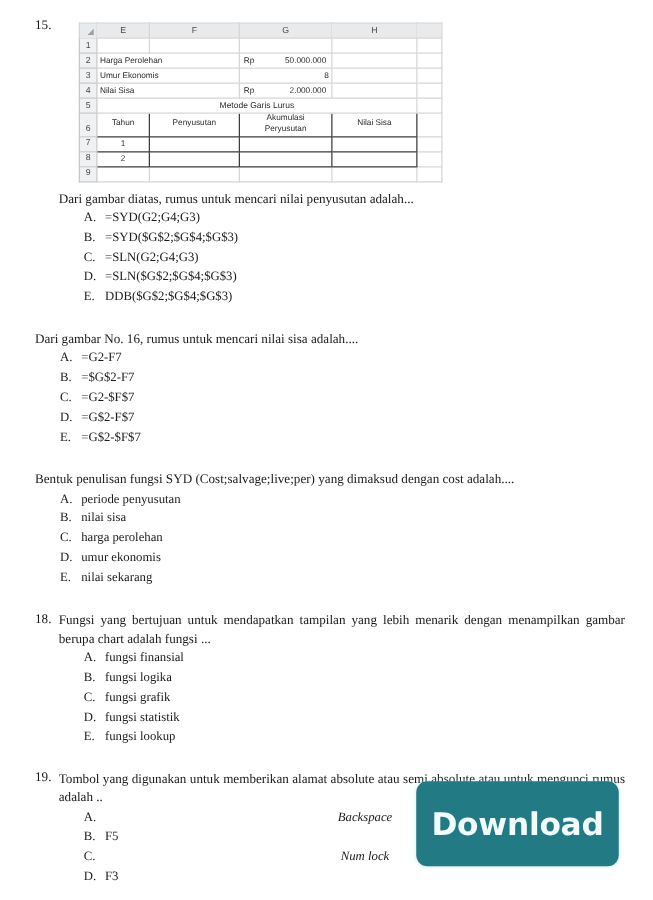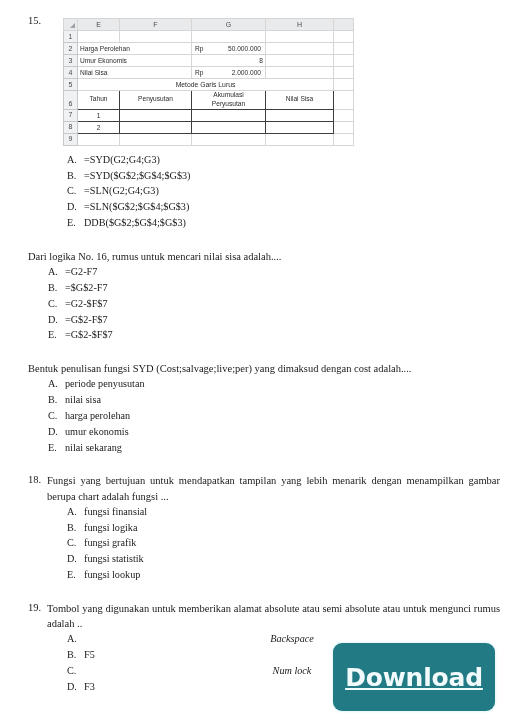--- a/index.html
+++ b/index.html
@@ -139,37 +139,36 @@
     font-size: 6.6px;
     line-height: 1.35;
     vertical-align: middle;
   }
   .data-cell { height: 12px; }
 
   
   .download-btn {
     position: absolute;
     left: 333px;
-    top: 643px;
+    top: 625px;
     width: 162px;
     height: 68px;
     background: #227a85;
     border-radius: 9px;
     border: none;
     color: #f2fbfc;
     font-family: "DejaVu Sans", sans-serif;
     font-size: 25px;
     font-weight: bold;
     letter-spacing: -0.2px;
     display: flex;
     align-items: center;
     justify-content: center;
     cursor: pointer;
     box-shadow: 0 0 3px rgba(150, 220, 230, 0.55);
-    text-decoration: underline;
   }
 
   .sp-18 { height: 18px; }
   .sp-14 { height: 14px; }
 </style>
 </head>
 <body>
 
 <div class="page">
 
@@ -283,20 +282,21 @@
               <td></td>
               <td></td>
               <td></td>
               <td></td>
               <td></td>
             </tr>
           </tbody>
         </table>
       </div>
 
+      <div class="q-stem">Dari gambar diatas, rumus untuk mencari nilai penyusutan adalah...</div>
 
       <ul class="options">
         <li class="opt">
           <span class="opt-letter">A.</span>
           <span class="opt-text">=SYD(G2;G4;G3)</span>
         </li>
         <li class="opt">
           <span class="opt-letter">B.</span>
           <span class="opt-text">=SYD($G$2;$G$4;$G$3)</span>
         </li>
@@ -313,21 +313,21 @@
           <span class="opt-text">DDB($G$2;$G$4;$G$3)</span>
         </li>
       </ul>
     </div>
   </div>
 
   <div class="sp-18"></div>
 
   <div class="question">
     <div class="q-body">
-      <div class="q-stem">Dari logika No. 16, rumus untuk mencari nilai sisa adalah....</div>
+      <div class="q-stem">Dari gambar No. 16, rumus untuk mencari nilai sisa adalah....</div>
       <ul class="options">
         <li class="opt">
           <span class="opt-letter">A.</span>
           <span class="opt-text">=G2-F7</span>
         </li>
         <li class="opt">
           <span class="opt-letter">B.</span>
           <span class="opt-text">=$G$2-F7</span>
         </li>
         <li class="opt">

